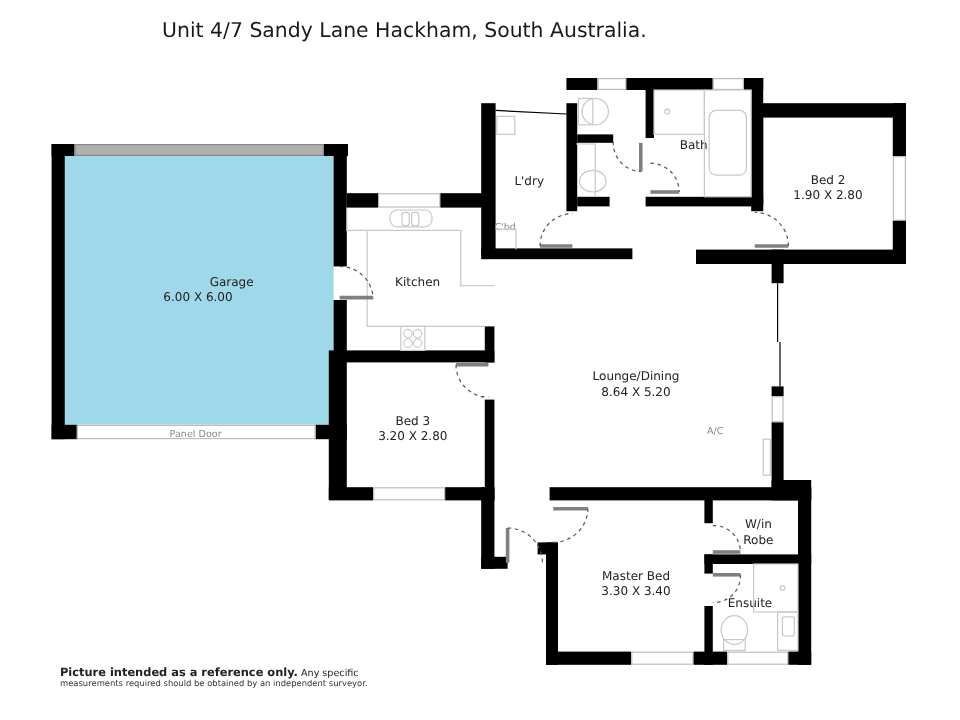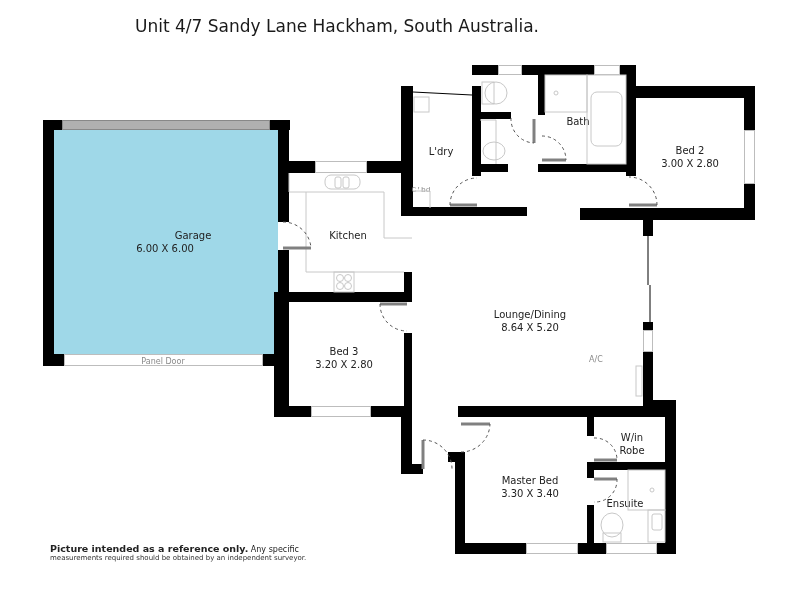--- a/index.html
+++ b/index.html
@@ -3,21 +3,21 @@
 <meta charset="utf-8">
 <style>
   html, body { margin:0; padding:0; background:#ffffff; }
   body { width:800px; height:600px; position:relative; overflow:hidden; font-family:"DejaVu Sans", "Liberation Sans", sans-serif; }
   .title { position:absolute; left:0; top:16px; width:674px; text-align:center; font-size:17px; color:#1a1a1a; }
   .plan { position:absolute; left:0; top:0; width:800px; height:600px; }
   .w { position:absolute; background:#000; }
   .win { position:absolute; background:#fff; border:1px solid #bdbdbd; box-sizing:border-box; }
   .lbl { position:absolute; text-align:center; font-size:10px; color:#222; line-height:13px; transform:translateX(-50%); white-space:nowrap; }
   .small { font-size:8px; color:#8a8a8a; }
-  .disclaimer { position:absolute; left:50px; top:543px; font-size:8px; color:#222; }
+  .disclaimer { position:absolute; left:50px; top:555px; font-size:8px; color:#222; }
   .disclaimer b { font-size:9.5px; }
   .disclaimer .l2 { font-size:7px; color:#333; }
 </style>
 </head>
 <body>
 
 <div class="title">Unit 4/7 Sandy Lane Hackham, South Australia.</div>
 
 <div class="plan">
 
@@ -39,21 +39,21 @@
   <div class="win" style="left:315px;top:161px;width:52px;height:12px;"></div>
   <div class="w" style="left:367px;top:161px;width:45px;height:12px;"></div>
   <div class="w" style="left:285px;top:292px;width:127px;height:10px;"></div>
   <div class="w" style="left:404px;top:272px;width:8px;height:30px;"></div>
   <div class="lbl" style="left:348px;top:229px;">Kitchen</div>
 
   <div class="w" style="left:401px;top:86px;width:12px;height:127px;"></div>
   <div class="w" style="left:401px;top:207px;width:126px;height:9px;"></div>
   <div class="w" style="left:472px;top:86px;width:9px;height:90px;"></div>
   <div class="lbl" style="left:441px;top:145px;">L'dry</div>
-  <div class="lbl small" style="left:421px;top:183px;font-family:Liberation Mono, monospace;">C'bd</div>
+  <div class="lbl small" style="left:421px;top:183px;">C'bd</div>
 
   <div class="w" style="left:472px;top:65px;width:26px;height:10px;"></div>
   <div class="win" style="left:498px;top:65px;width:24px;height:10px;"></div>
   <div class="w" style="left:522px;top:65px;width:72px;height:10px;"></div>
   <div class="win" style="left:594px;top:65px;width:26px;height:10px;"></div>
   <div class="w" style="left:620px;top:65px;width:16px;height:10px;"></div>
   <div class="w" style="left:626px;top:65px;width:10px;height:105px;"></div>
   <div class="w" style="left:538px;top:75px;width:7px;height:40px;"></div>
   <div class="w" style="left:481px;top:112px;width:30px;height:7px;"></div>
   <div class="w" style="left:481px;top:164px;width:27px;height:8px;"></div>
@@ -61,21 +61,21 @@
   <div class="lbl" style="left:578px;top:115px;">Bath</div>
 
   <div class="w" style="left:630px;top:86px;width:125px;height:12px;"></div>
   <div class="w" style="left:744px;top:86px;width:11px;height:44px;"></div>
   <div class="win" style="left:744px;top:130px;width:11px;height:54px;"></div>
   <div class="w" style="left:744px;top:184px;width:11px;height:36px;"></div>
   <div class="w" style="left:580px;top:208px;width:175px;height:12px;"></div>
   <div class="w" style="left:626px;top:86px;width:10px;height:90px;"></div>
   <div class="w" style="left:643px;top:208px;width:10px;height:28px;"></div>
   <div class="lbl" style="left:690px;top:144px;">Bed 2</div>
-  <div class="lbl" style="left:690px;top:157px;">3.00 X 2.80</div>
+  <div class="lbl" style="left:690px;top:157px;">1.90 X 2.80</div>
 
   <div class="w" style="left:643px;top:322px;width:10px;height:8px;"></div>
   <div class="win" style="left:643px;top:330px;width:10px;height:22px;"></div>
   <div class="w" style="left:643px;top:352px;width:10px;height:64px;"></div>
   <div class="lbl" style="left:530px;top:308px;">Lounge/Dining</div>
   <div class="lbl" style="left:530px;top:321px;">8.64 X 5.20</div>
   <div class="lbl small" style="left:596px;top:353px;">A/C</div>
 
   <div class="w" style="left:274px;top:292px;width:11px;height:124px;"></div>
   <div class="w" style="left:274px;top:406px;width:37px;height:11px;"></div>

